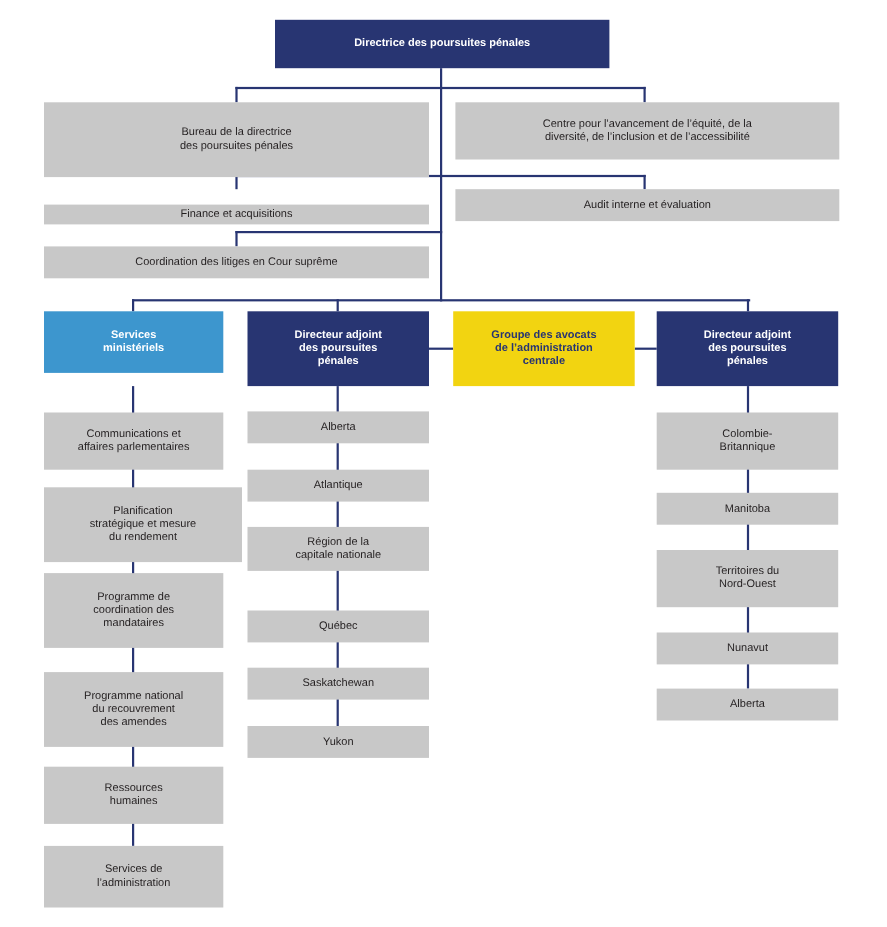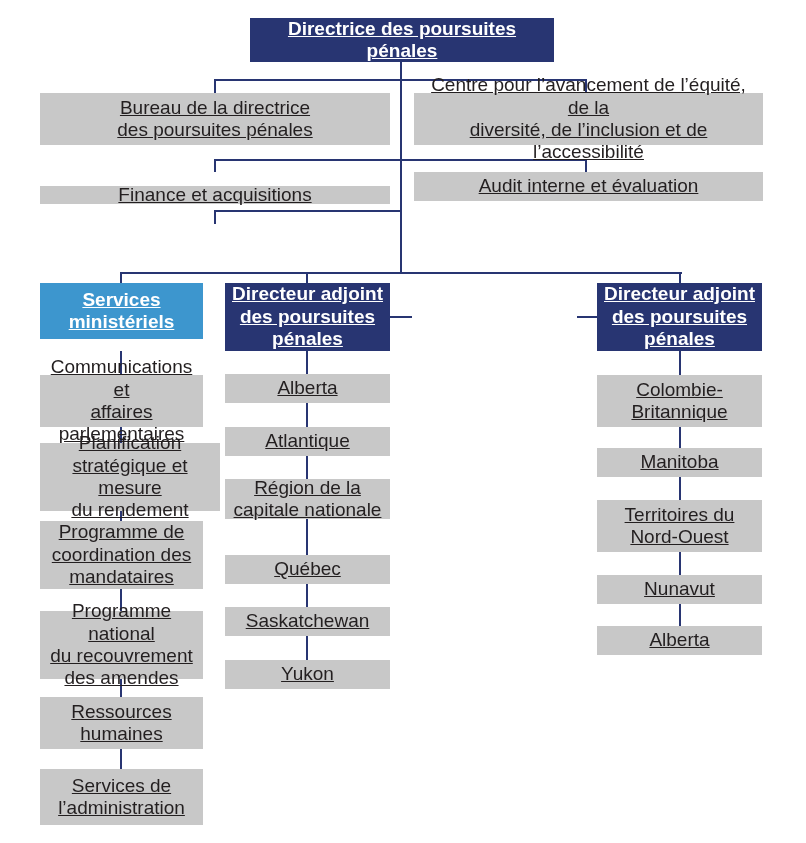--- a/index.html
+++ b/index.html
@@ -23,24 +23,23 @@
     background: #ffffff;
     overflow: hidden;
   }
   .box {
     position: absolute;
     display: flex;
     align-items: center;
     justify-content: center;
     text-align: center;
     white-space: pre-line;
-    font-size: 19px;
+    font-size: 10px;
     line-height: 1.18;
     padding: 2px 6px;
-    text-decoration: underline;
   }
   .navy   { background: var(--navy);   color: var(--text_light); font-weight: bold; }
   .blue   { background: var(--blue);   color: var(--text_light); font-weight: bold; }
   .yellow { background: var(--yellow); color: var(--navy);       font-weight: bold; }
   .gray   { background: var(--gray);   color: var(--text_dark); }
   .hline, .vline { position: absolute; background: var(--line); }
   .hline { height: 2px; }
   .vline { width: 2px; }
 </style>
 </head>
@@ -68,34 +67,38 @@
 
   <div class="hline" style="left:390px;top:316px;width:22px"></div>
   <div class="hline" style="left:577px;top:316px;width:20px"></div>
 
   <div class="vline" style="left:120px;top:351px;height:418px"></div>
   <div class="vline" style="left:306px;top:351px;height:309px"></div>
   <div class="vline" style="left:679px;top:351px;height:275px"></div>
 
   <div class="box navy" style="left:250px;top:18px;width:304px;height:44px">Directrice des poursuites pénales</div>
 
-  <div class="box gray" style="left:40px;top:93px;width:350px;height:52px">Bureau de la directrice
+  <div class="box gray" style="left:40px;top:93px;width:350px;height:68px">Bureau de la directrice
 des poursuites pénales</div>
   <div class="box gray" style="left:414px;top:93px;width:349px;height:52px">Centre pour l’avancement de l’équité, de la
 diversité, de l’inclusion et de l’accessibilité</div>
 
   <div class="box gray" style="left:40px;top:186px;width:350px;height:18px">Finance et acquisitions</div>
   <div class="box gray" style="left:414px;top:172px;width:349px;height:29px">Audit interne et évaluation</div>
 
+  <div class="box gray" style="left:40px;top:224px;width:350px;height:29px">Coordination des litiges en Cour suprême</div>
 
   <div class="box blue" style="left:40px;top:283px;width:163px;height:56px">Services
 ministériels</div>
   <div class="box navy" style="left:225px;top:283px;width:165px;height:68px">Directeur adjoint
 des poursuites
 pénales</div>
+  <div class="box yellow" style="left:412px;top:283px;width:165px;height:68px">Groupe des avocats
+de l’administration
+centrale</div>
   <div class="box navy" style="left:597px;top:283px;width:165px;height:68px">Directeur adjoint
 des poursuites
 pénales</div>
 
   <div class="box gray" style="left:40px;top:375px;width:163px;height:52px">Communications et
 affaires parlementaires</div>
   <div class="box gray" style="left:40px;top:443px;width:180px;height:68px">Planification
 stratégique et mesure
 du rendement</div>
   <div class="box gray" style="left:40px;top:521px;width:163px;height:68px">Programme de

